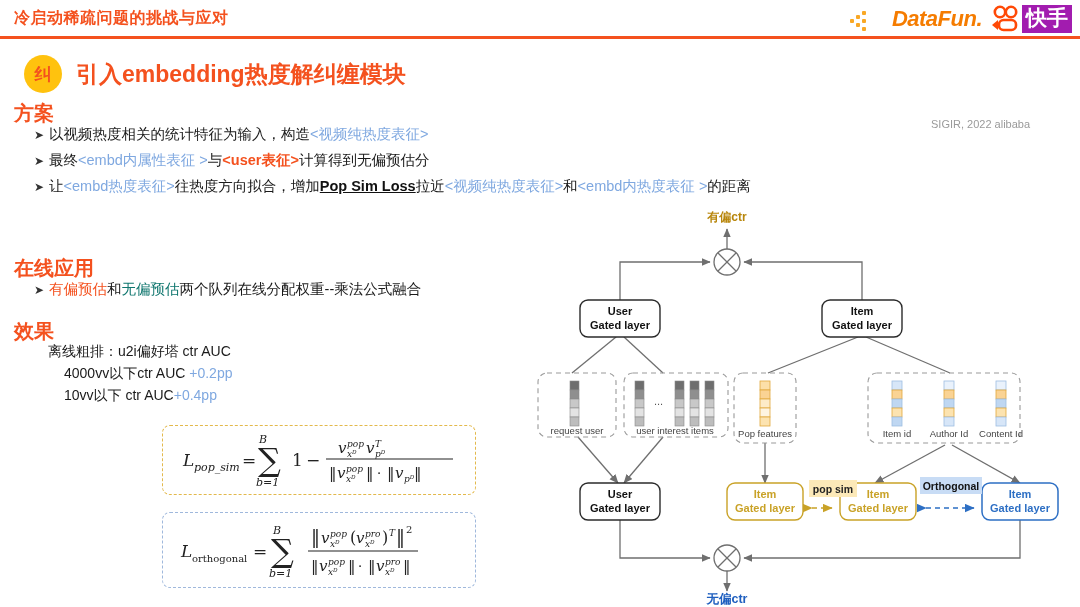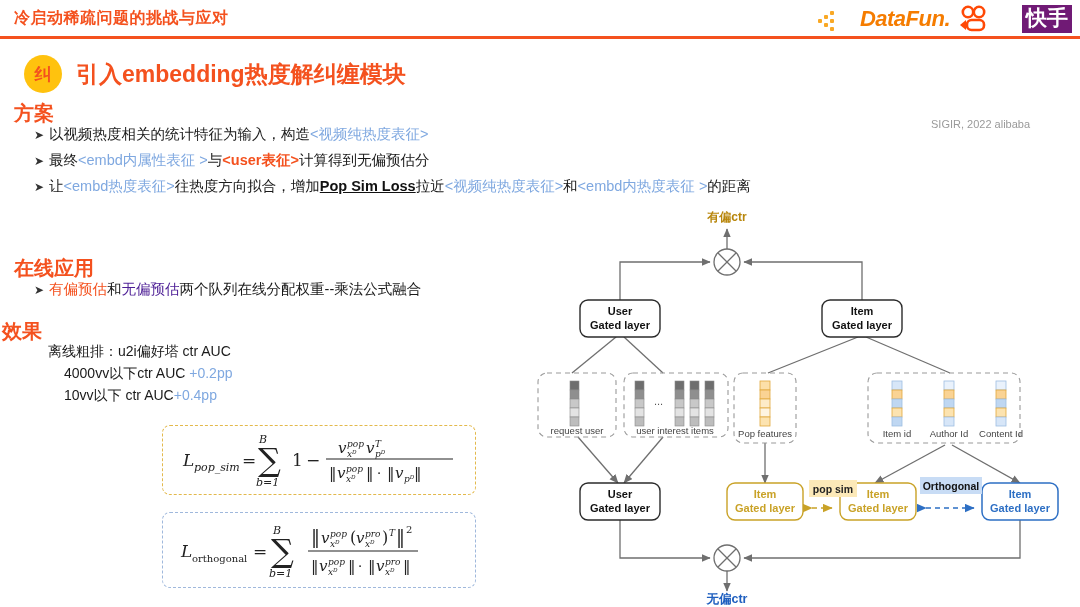--- a/index.html
+++ b/index.html
@@ -21,44 +21,44 @@
     background:#F4511E;
   }
   
   #logo-area{position:absolute;right:8px;top:5px;display:flex;align-items:center;gap:8px;}
   .datafun-logo{display:flex;align-items:center;gap:18px;}
   .df-dots{position:relative;width:26px;height:26px;}
   .df-dots i{position:absolute;display:block;background:#F9A825;border-radius:1px;}
   .df-text{font-size:22px;font-weight:bold;font-style:italic;color:#F57C00;font-family:"Liberation Sans",sans-serif;letter-spacing:-0.5px;}
   .ks-logo{display:flex;align-items:center;gap:2px;}
   .ks-mark{width:30px;height:28px;position:relative;}
-  .ks-word{background:#701a75;color:#fff;font-size:21px;font-weight:bold;padding:1px 4px 2px 4px;letter-spacing:0px;line-height:1.15;margin-left:32px;}
+  .ks-word{background:#a21caf;color:#fff;font-size:21px;font-weight:bold;padding:1px 4px 2px 4px;letter-spacing:0px;line-height:1.15;}
 
   
   #headline-row{position:absolute;left:24px;top:55px;display:flex;align-items:center;gap:14px;}
   #headline-badge{
     width:38px;height:38px;border-radius:50%;background:#FFC20E;
     color:#F4511E;font-size:17px;font-weight:bold;
     display:flex;align-items:center;justify-content:center;
   }
   #headline-text{font-size:23px;font-weight:bold;color:#F4511E;}
 
   
   .sec-title{position:absolute;font-size:20px;font-weight:bold;color:#F4511E;}
   #sec-plan{left:14px;top:100px;}
   #sec-online{left:14px;top:255px;}
-  #sec-effect{left:2px;top:318px;}
+  #sec-effect{left:14px;top:318px;}
 
   .bullets{position:absolute;left:34px;font-size:14.5px;color:#1a1a1a;line-height:25px;white-space:nowrap;}
   #plan-bullets{top:122px;}
   #online-bullets{top:277px;}
   .bullet-row{display:block;}
   .arrow{color:#333;font-size:12px;margin-right:5px;}
   .blue{color:#7FA8E0;}
-  .blue-d{color:#4c1d95;}
+  .blue-d{color:#0f766e;}
   .orange{color:#F4511E;font-weight:bold;}
   .orange-plain{color:#F4511E;}
   .bold-u{font-weight:bold;text-decoration:underline;color:#111;}
   .bold{font-weight:bold;color:#111;}
 
   #effect-lines{position:absolute;left:48px;top:340px;font-size:14px;color:#1a1a1a;line-height:22px;white-space:nowrap;}
   #effect-lines .l2{margin-left:16px;display:block;}
 
   #sigir-note{position:absolute;left:931px;top:118px;font-size:11px;color:#9a9a9a;}
 

